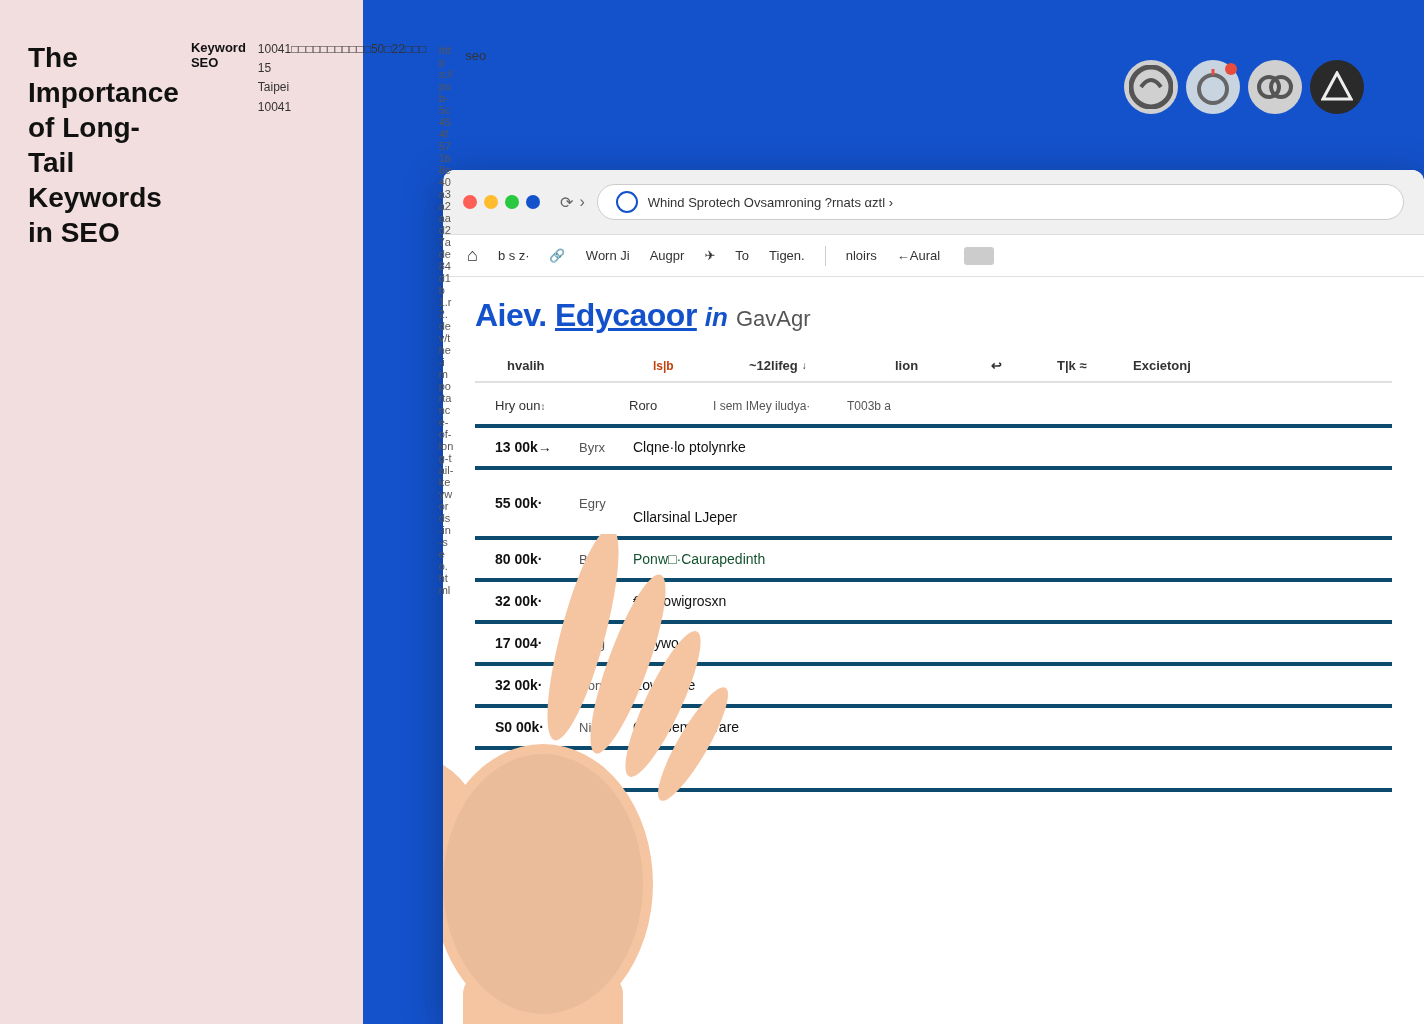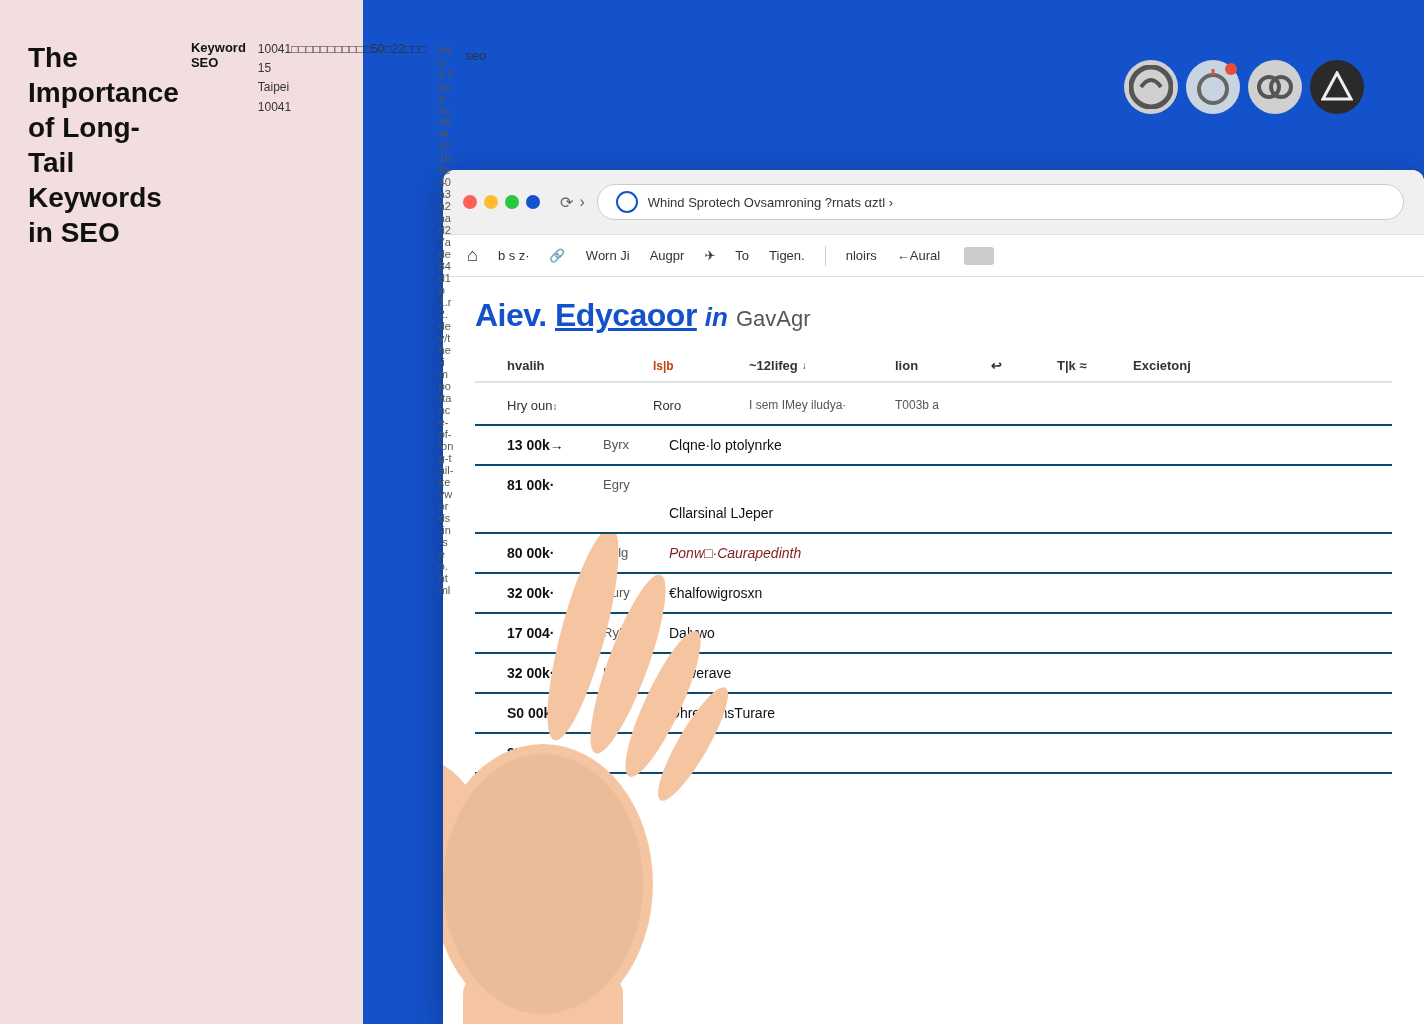--- a/index.html
+++ b/index.html
@@ -221,23 +221,24 @@
     }
 
     .page-subtitle {
       font-size: 22px;
       font-weight: 400;
       color: #555;
     }
 
     .table-row {
       display: flex;
+      align-items: center;
       padding: 11px 0;
-      border-bottom: 2px solid #0c4a6e;
-      gap: 16px;
+      border-bottom: 4px solid #0c4a6e;
+      gap: 4px;
     }
 
     .header-row {
       display: flex;
       align-items: center;
       padding: 8px 0;
       border-bottom: 2px solid #e0e0e0;
       gap: 16px;
       margin-bottom: 4px;
     }
@@ -371,29 +372,29 @@
 
       <div id="table-rows">
           <div class="table-row">
       <div style="width:16px;"></div>
       <div style="width:80px;font-size:14px;font-weight:600;color:#111;">13 00k→</div>
       <div style="width:50px;font-size:13px;color:#555;">Byrx</div>
       <div style="flex:1;font-size:14px;color:#111;">Clqne·lo ptolynrke</div>
     </div>
           <div class="table-row">
       <div style="width:16px;"></div>
-      <div style="width:80px;font-size:14px;font-weight:600;color:#111;">81 00k·</div>
+      <div style="width:80px;font-size:14px;font-weight:600;color:#111;">55 00k·</div>
       <div style="width:50px;font-size:13px;color:#555;">Egry</div>
       <div style="flex:1;font-size:14px;color:#111;margin-top:28px;">Cllarsinal LJeper</div>
     </div>
           <div class="table-row">
       <div style="width:16px;"></div>
       <div style="width:80px;font-size:14px;font-weight:600;color:#111;">80 00k·</div>
       <div style="width:50px;font-size:13px;color:#555;">Bylg</div>
-      <div style="flex:1;font-size:14px;color:#7f1d1d;font-style:italic;">Ponw□·Caurapedinth</div>
+      <div style="flex:1;font-size:14px;color:#14532d;">Ponw□·Caurapedinth</div>
     </div>
           <div class="table-row">
       <div style="width:16px;"></div>
       <div style="width:80px;font-size:14px;font-weight:600;color:#111;">32 00k·</div>
       <div style="width:50px;font-size:13px;color:#555;">Bury</div>
       <div style="flex:1;font-size:14px;color:#111;">€halfowigrosxn</div>
     </div>
           <div class="table-row">
       <div style="width:16px;"></div>
       <div style="width:80px;font-size:14px;font-weight:600;color:#111;">17 004·</div>

